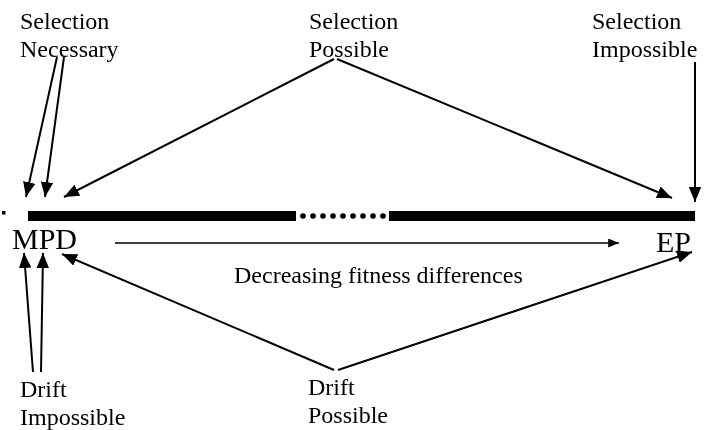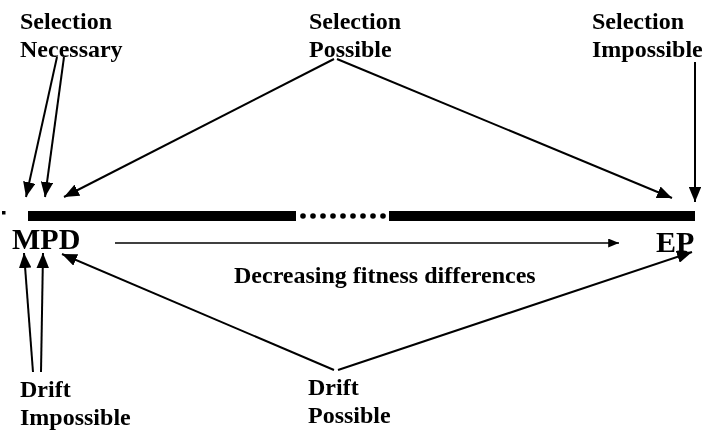--- a/index.html
+++ b/index.html
@@ -6,21 +6,20 @@
     margin: 0;
     padding: 0;
     background: #ffffff;
   }
   .stage {
     position: relative;
     width: 714px;
     height: 430px;
     background: #ffffff;
     overflow: hidden;
-    font-weight: bold;
   }
   svg text {
     font-family: "Liberation Serif", "DejaVu Serif", serif;
     fill: #000000;
   }
   .lbl { font-size: 24px; }
   .endpoint { font-size: 30px; }
   .caption { font-size: 24px; }
   .edge {
     stroke: #000000;

